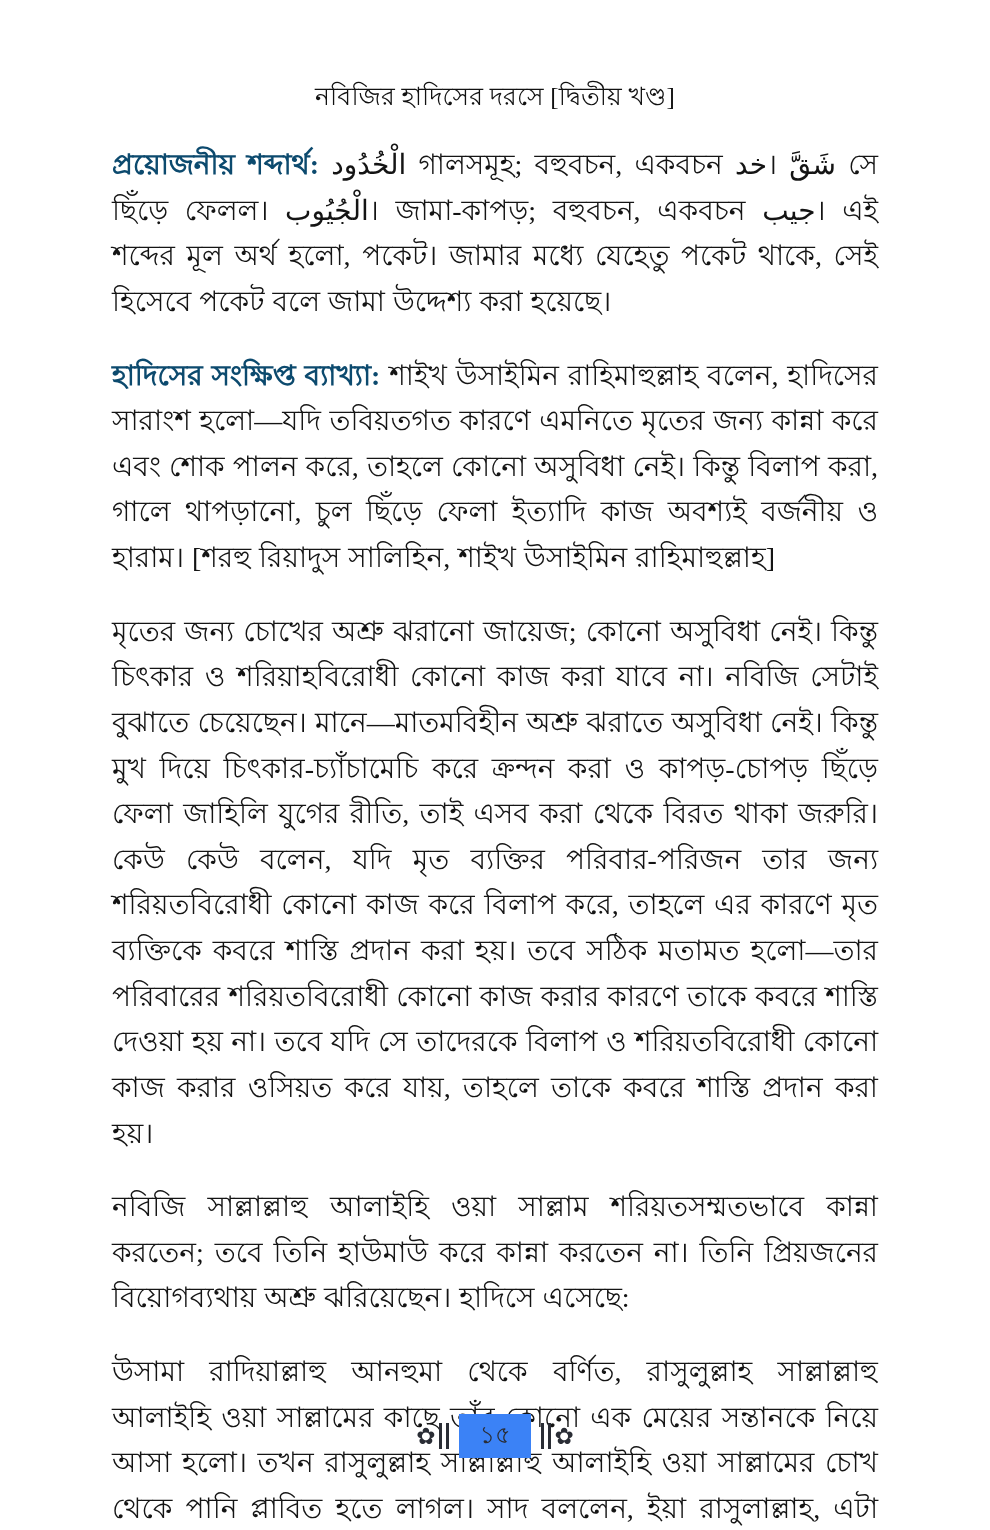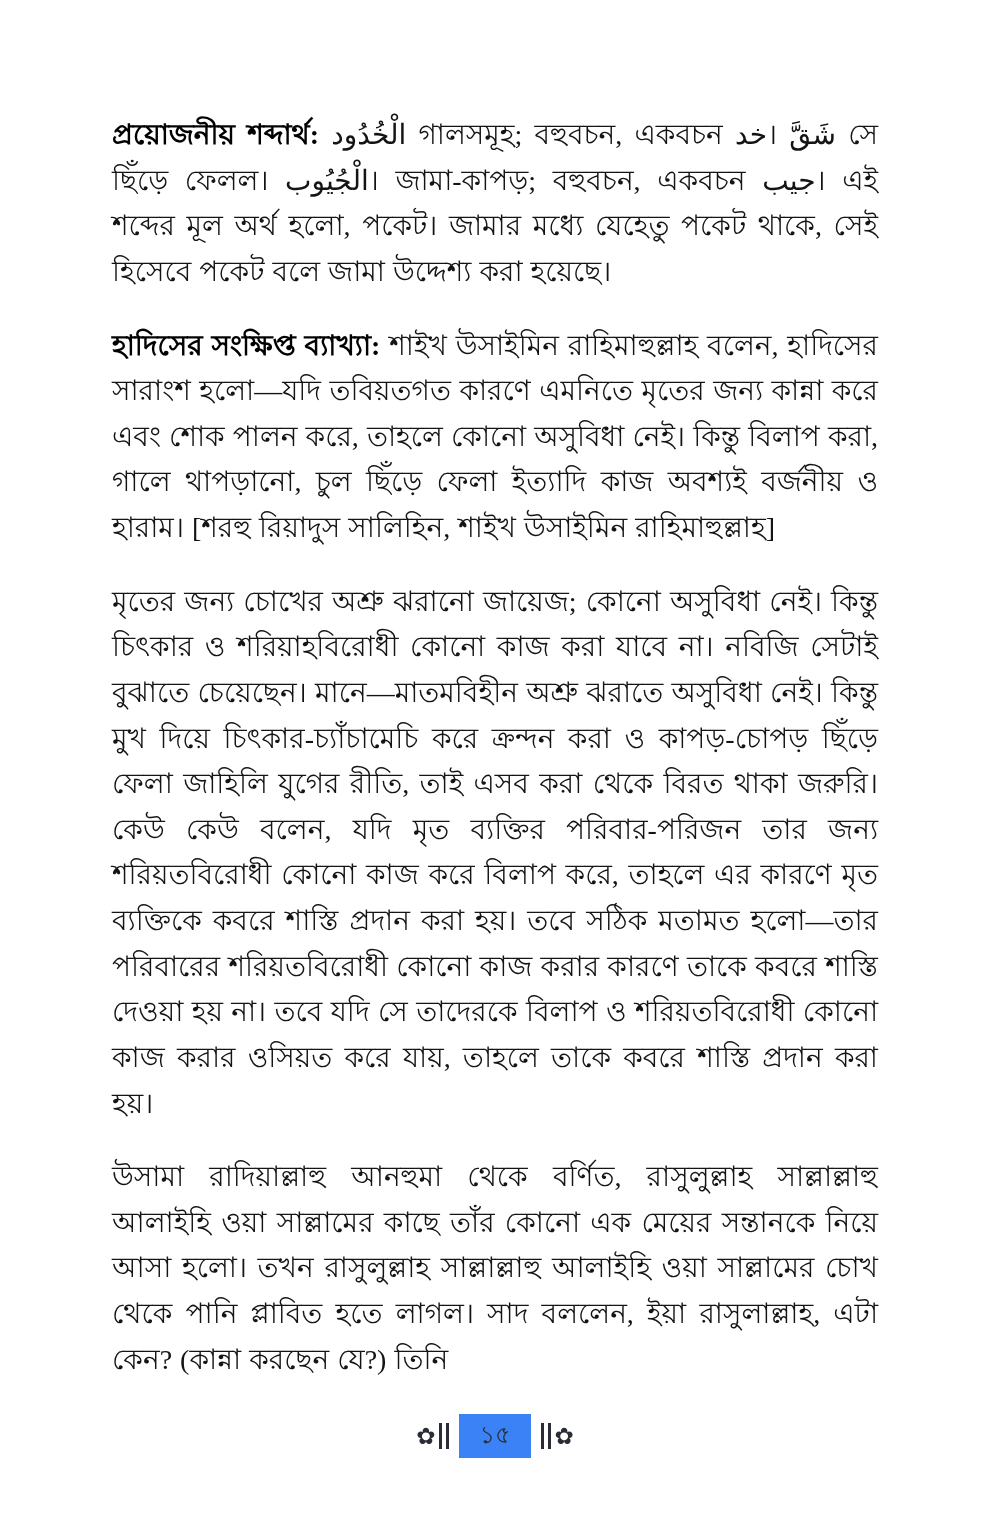--- a/index.html
+++ b/index.html
@@ -33,21 +33,21 @@
     line-height: 1.63;
     text-align: justify;
     margin: 0 0 28px 0;
     word-spacing: 1px;
   }
   .body-copy p:first-of-type {
     margin-top: 30px;
   }
   .para-lead {
     font-weight: 700;
-    color: #000000;
+    color: #0c4a6e;
   }
   .footer {
     position: absolute;
     left: 0;
     bottom: 72px;
     width: 100%;
     display: flex;
     justify-content: center;
     align-items: center;
     gap: 10px;
@@ -77,29 +77,33 @@
     line-height: 1;
     padding: 9px 20px 11px 20px;
     display: inline-block;
   }
 </style>
 </head>
 <body>
 
 <div class="page">
 
+  <header class="page-header">
+    <span>নবিজির হাদিসের দরসে [দ্বিতীয় খণ্ড]</span>
+  </header>
 
   <main class="body-copy">
 
     <p><span class="para-lead">প্রয়োজনীয় শব্দার্থ:</span><span> الْخُدُود গালসমূহ; বহুবচন, একবচন خد। شَقَّ সে ছিঁড়ে ফেলল। الْجُيُوب। জামা-কাপড়; বহুবচন, একবচন جيب। এই শব্দের মূল অর্থ হলো, পকেট। জামার মধ্যে যেহেতু পকেট থাকে, সেই হিসেবে পকেট বলে জামা উদ্দেশ্য করা হয়েছে।</span></p>
 
     <p><span class="para-lead">হাদিসের সংক্ষিপ্ত ব্যাখ্যা:</span><span> শাইখ উসাইমিন রাহিমাহুল্লাহ বলেন, হাদিসের সারাংশ হলো—যদি তবিয়তগত কারণে এমনিতে মৃতের জন্য কান্না করে এবং শোক পালন করে, তাহলে কোনো অসুবিধা নেই। কিন্তু বিলাপ করা, গালে থাপড়ানো, চুল ছিঁড়ে ফেলা ইত্যাদি কাজ অবশ্যই বর্জনীয় ও হারাম। [শরহু রিয়াদুস সালিহিন, শাইখ উসাইমিন রাহিমাহুল্লাহ]</span></p>
 
     <p><span>মৃতের জন্য চোখের অশ্রু ঝরানো জায়েজ; কোনো অসুবিধা নেই। কিন্তু চিৎকার ও শরিয়াহবিরোধী কোনো কাজ করা যাবে না। নবিজি সেটাই বুঝাতে চেয়েছেন। মানে—মাতমবিহীন অশ্রু ঝরাতে অসুবিধা নেই। কিন্তু মুখ দিয়ে চিৎকার-চ্যাঁচামেচি করে ক্রন্দন করা ও কাপড়-চোপড় ছিঁড়ে ফেলা জাহিলি যুগের রীতি, তাই এসব করা থেকে বিরত থাকা জরুরি। কেউ কেউ বলেন, যদি মৃত ব্যক্তির পরিবার-পরিজন তার জন্য শরিয়তবিরোধী কোনো কাজ করে বিলাপ করে, তাহলে এর কারণে মৃত ব্যক্তিকে কবরে শাস্তি প্রদান করা হয়। তবে সঠিক মতামত হলো—তার পরিবারের শরিয়তবিরোধী কোনো কাজ করার কারণে তাকে কবরে শাস্তি দেওয়া হয় না। তবে যদি সে তাদেরকে বিলাপ ও শরিয়তবিরোধী কোনো কাজ করার ওসিয়ত করে যায়, তাহলে তাকে কবরে শাস্তি প্রদান করা হয়।</span></p>
 
+    <p><span>নবিজি সাল্লাল্লাহু আলাইহি ওয়া সাল্লাম শরিয়তসম্মতভাবে কান্না করতেন; তবে তিনি হাউমাউ করে কান্না করতেন না। তিনি প্রিয়জনের বিয়োগব্যথায় অশ্রু ঝরিয়েছেন। হাদিসে এসেছে:</span></p>
 
     <p><span>উসামা রাদিয়াল্লাহু আনহুমা থেকে বর্ণিত, রাসুলুল্লাহ সাল্লাল্লাহু আলাইহি ওয়া সাল্লামের কাছে তাঁর কোনো এক মেয়ের সন্তানকে নিয়ে আসা হলো। তখন রাসুলুল্লাহ সাল্লাল্লাহু আলাইহি ওয়া সাল্লামের চোখ থেকে পানি প্লাবিত হতে লাগল। সাদ বললেন, ইয়া রাসুলাল্লাহ, এটা কেন? (কান্না করছেন যে?) তিনি</span></p>
 
   </main>
 
   <footer class="footer">
     <span class="ornament">
       <span class="flower-glyph">✿</span>
       <span class="orn-bar"></span>
       <span class="orn-bar"></span>

